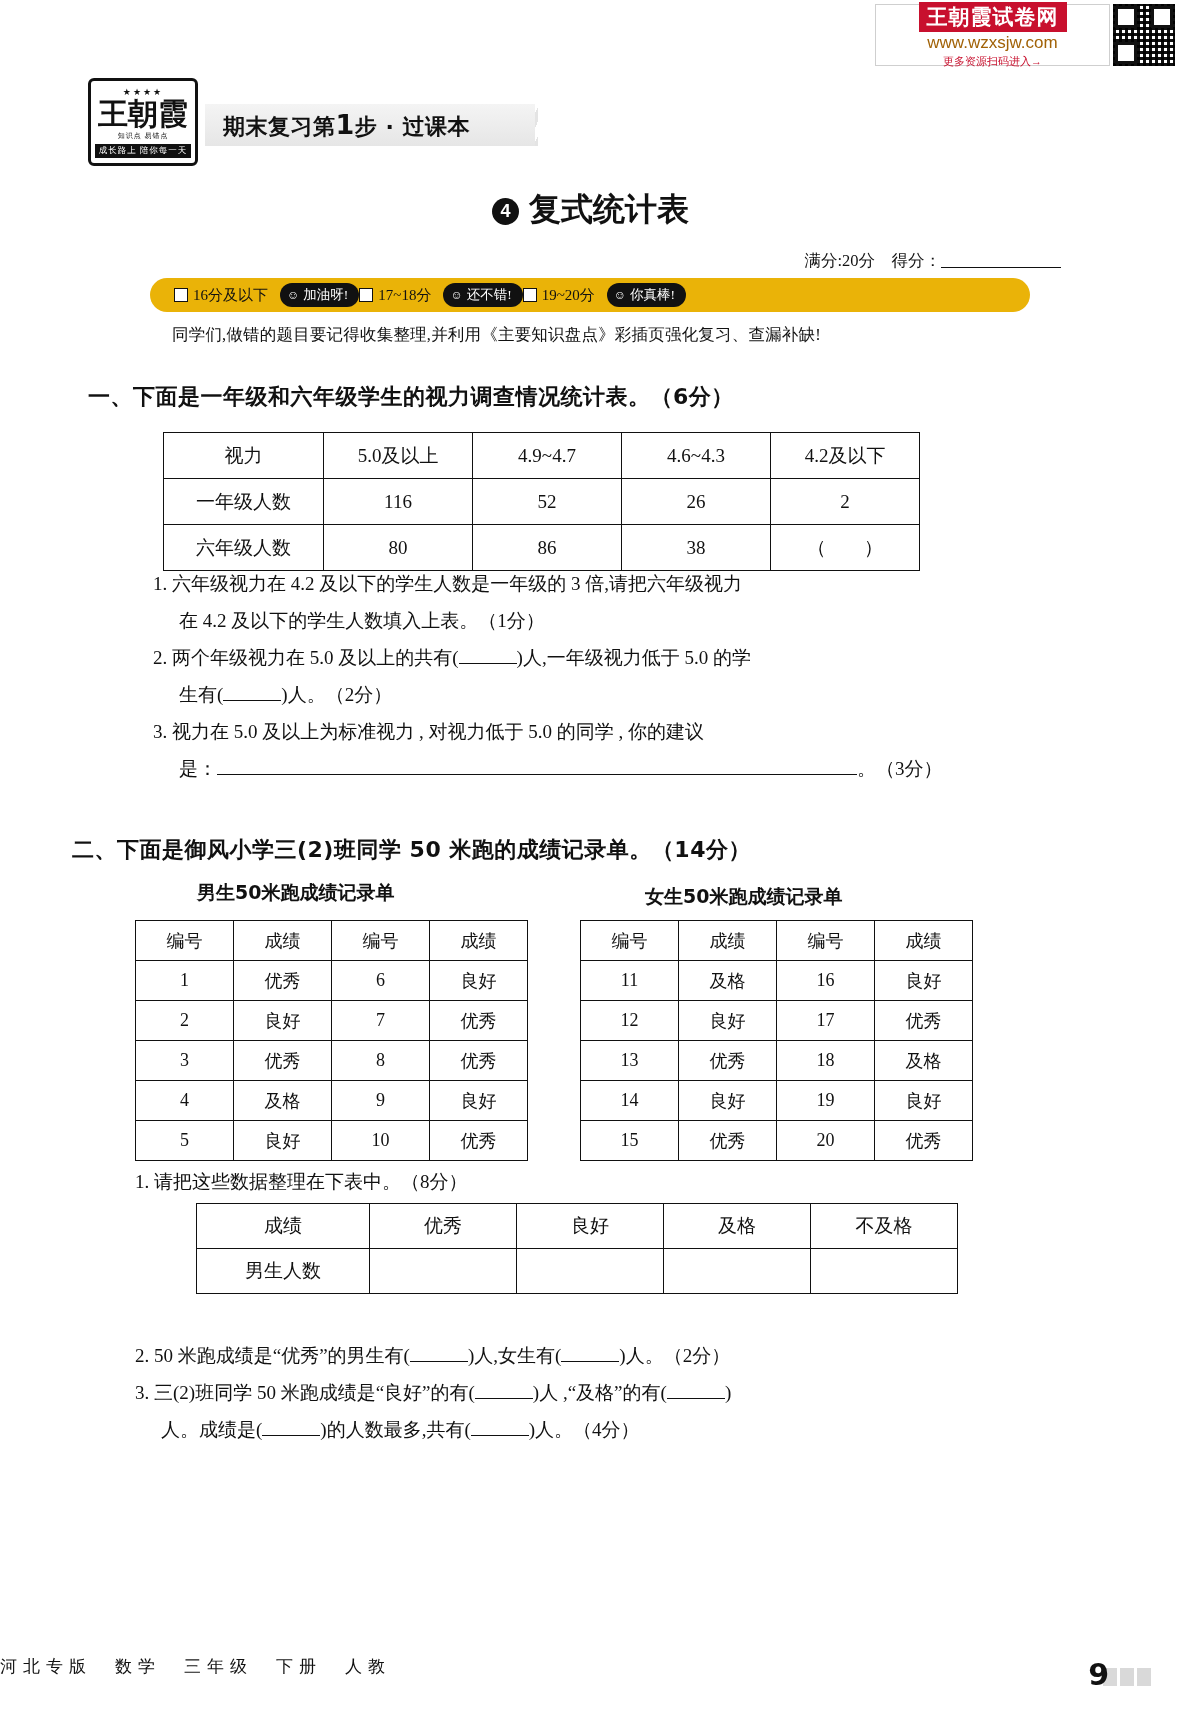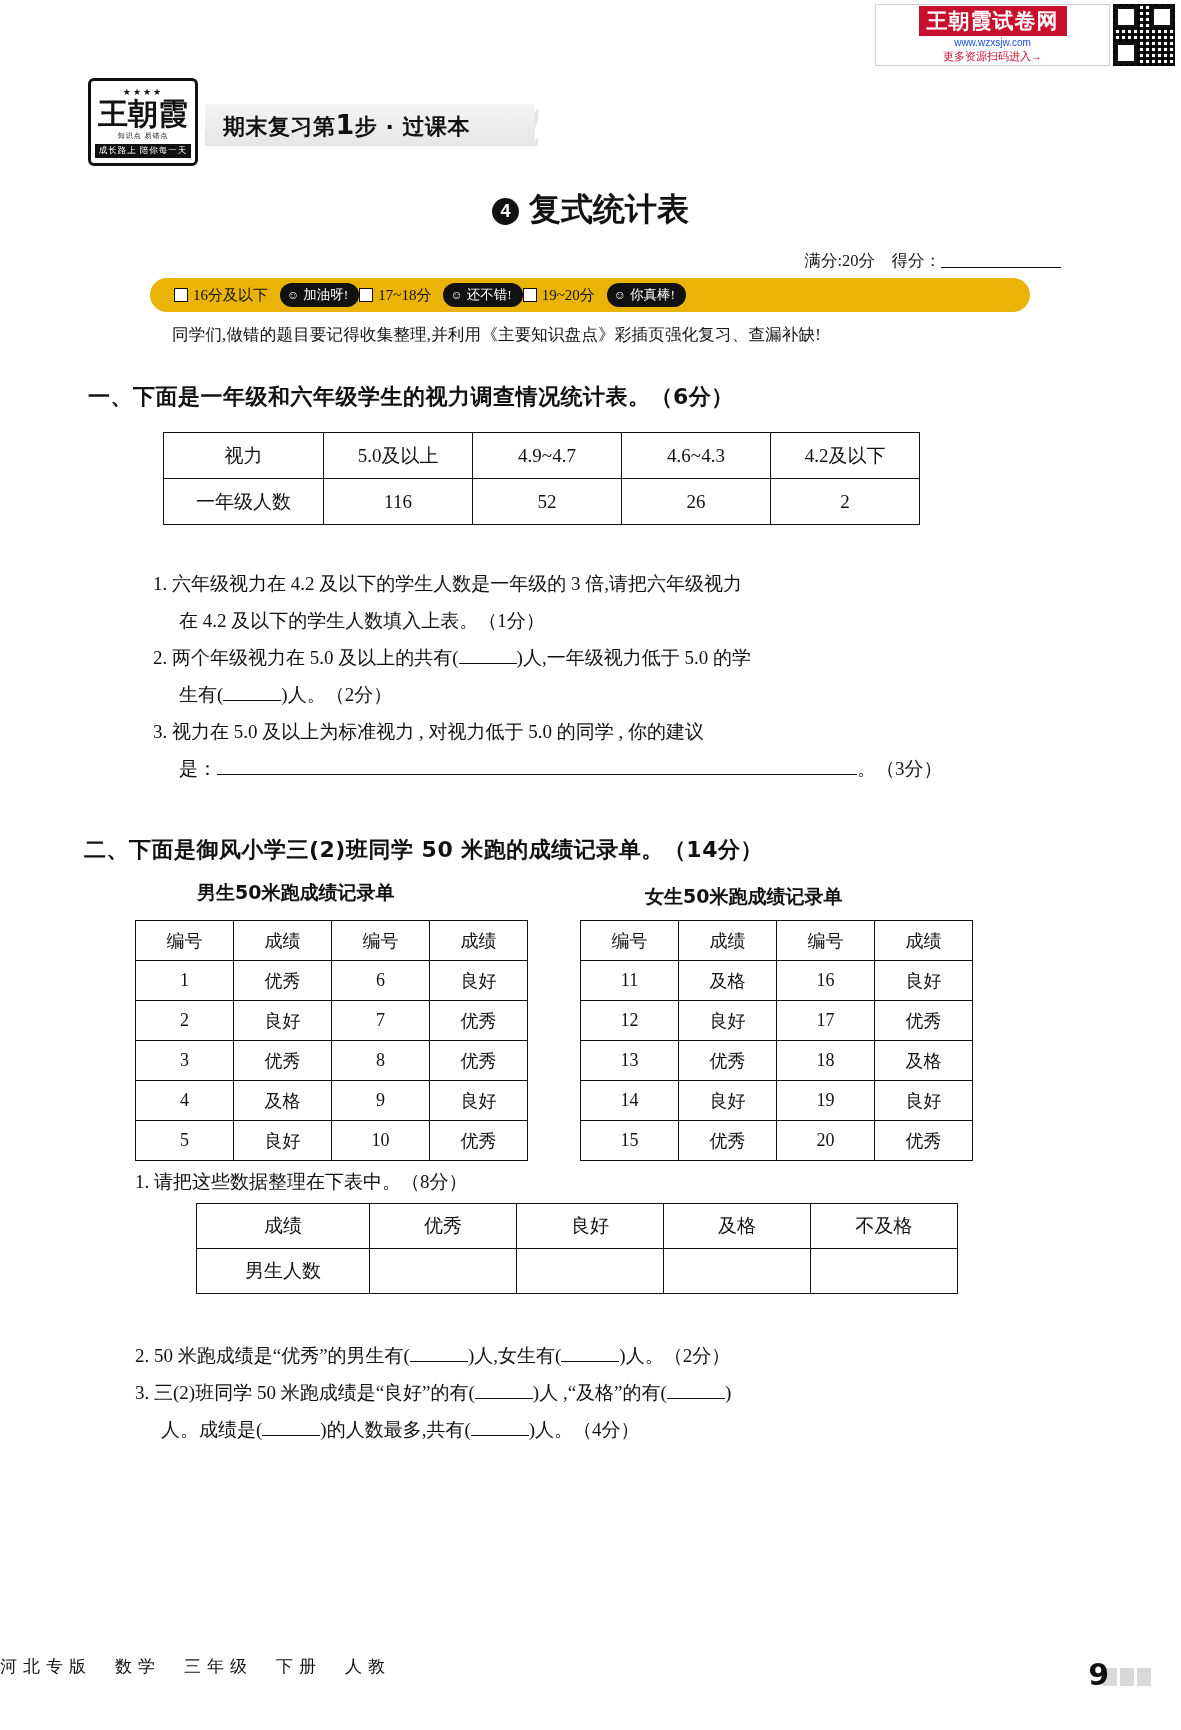--- a/index.html
+++ b/index.html
@@ -17,21 +17,21 @@
     display:flex;align-items:stretch;
   }
   .brand-text{
     flex:1;background:#fff;display:flex;flex-direction:column;justify-content:center;align-items:center;
     border:1px solid #cfcfcf;
   }
   .brand-title{
     background:#c8102e;color:#fff;font-weight:bold;font-size:21px;letter-spacing:1px;
     padding:1px 8px;font-family:"DejaVu Sans", sans-serif;
   }
-  .brand-url{color:#1d4ed8;font-size:10px;font-family:"Liberation Sans", sans-serif;margin-top:1px;}
+  .brand-url{color:#a16207;font-size:17px;font-family:"Liberation Sans", sans-serif;margin-top:1px;}
   .brand-sub{color:#c8102e;font-size:11px;font-family:"Liberation Sans", sans-serif;margin-top:1px;}
   .qr{
     width:62px;height:62px;margin-left:3px;
     background:
       repeating-linear-gradient(90deg,#111 0 3px,#fff 3px 6px),
       repeating-linear-gradient(0deg,#111 0 3px,#fff 3px 6px);
     background-blend-mode:multiply;
     position:relative;
   }
   .qr:before,.qr:after{
@@ -116,21 +116,21 @@
   .note{
     position:absolute;top:324px;left:172px;font-size:16.5px;letter-spacing:0.2px;
   }
 
   
   .sec-head{
     position:absolute;font-size:22px;font-weight:bold;font-family:"DejaVu Sans", sans-serif;
     letter-spacing:0.5px;
   }
   #sec1{top:382px;left:88px;}
-  #sec2{top:835px;left:84px;}
+  #sec2{top:835px;left:72px;}
 
   
   table{border-collapse:collapse;}
   .tbl td,.tbl th{
     border:1.6px solid #111;text-align:center;font-size:19px;font-weight:normal;
     font-family:"Liberation Serif", serif;
   }
   #eye-table{position:absolute;top:432px;left:163px;}
   #eye-table td{height:43px;}
   #eye-table td.hd{width:157px;}
@@ -257,20 +257,27 @@
     <td class="c">4.6~4.3</td>
     <td class="c">4.2及以下</td>
   </tr>
   <tr>
     <td class="hd">一年级人数</td>
     <td>116</td>
     <td>52</td>
     <td>26</td>
     <td>2</td>
   </tr>
+  <tr>
+    <td class="hd">六年级人数</td>
+    <td>80</td>
+    <td>86</td>
+    <td>38</td>
+    <td>（　　）</td>
+  </tr>
 </tbody>
   </table>
 
 <div class="qlist" id="q1list">
   <div class="q-line">
     <span>1.</span>
     <span>六年级视力在 4.2 及以下的学生人数是一年级的 3 倍,请把六年级视力</span>
   </div>
   <div class="q-line" style="padding-left:26px">
     <span>在 4.2 及以下的学生人数填入上表。（1分）</span>

